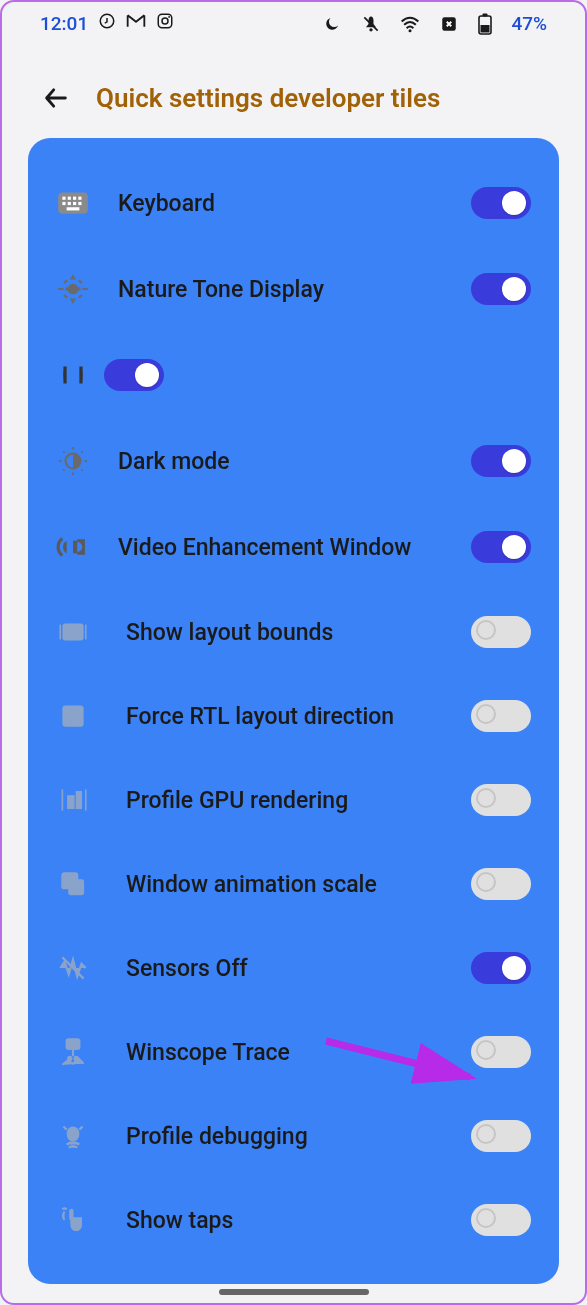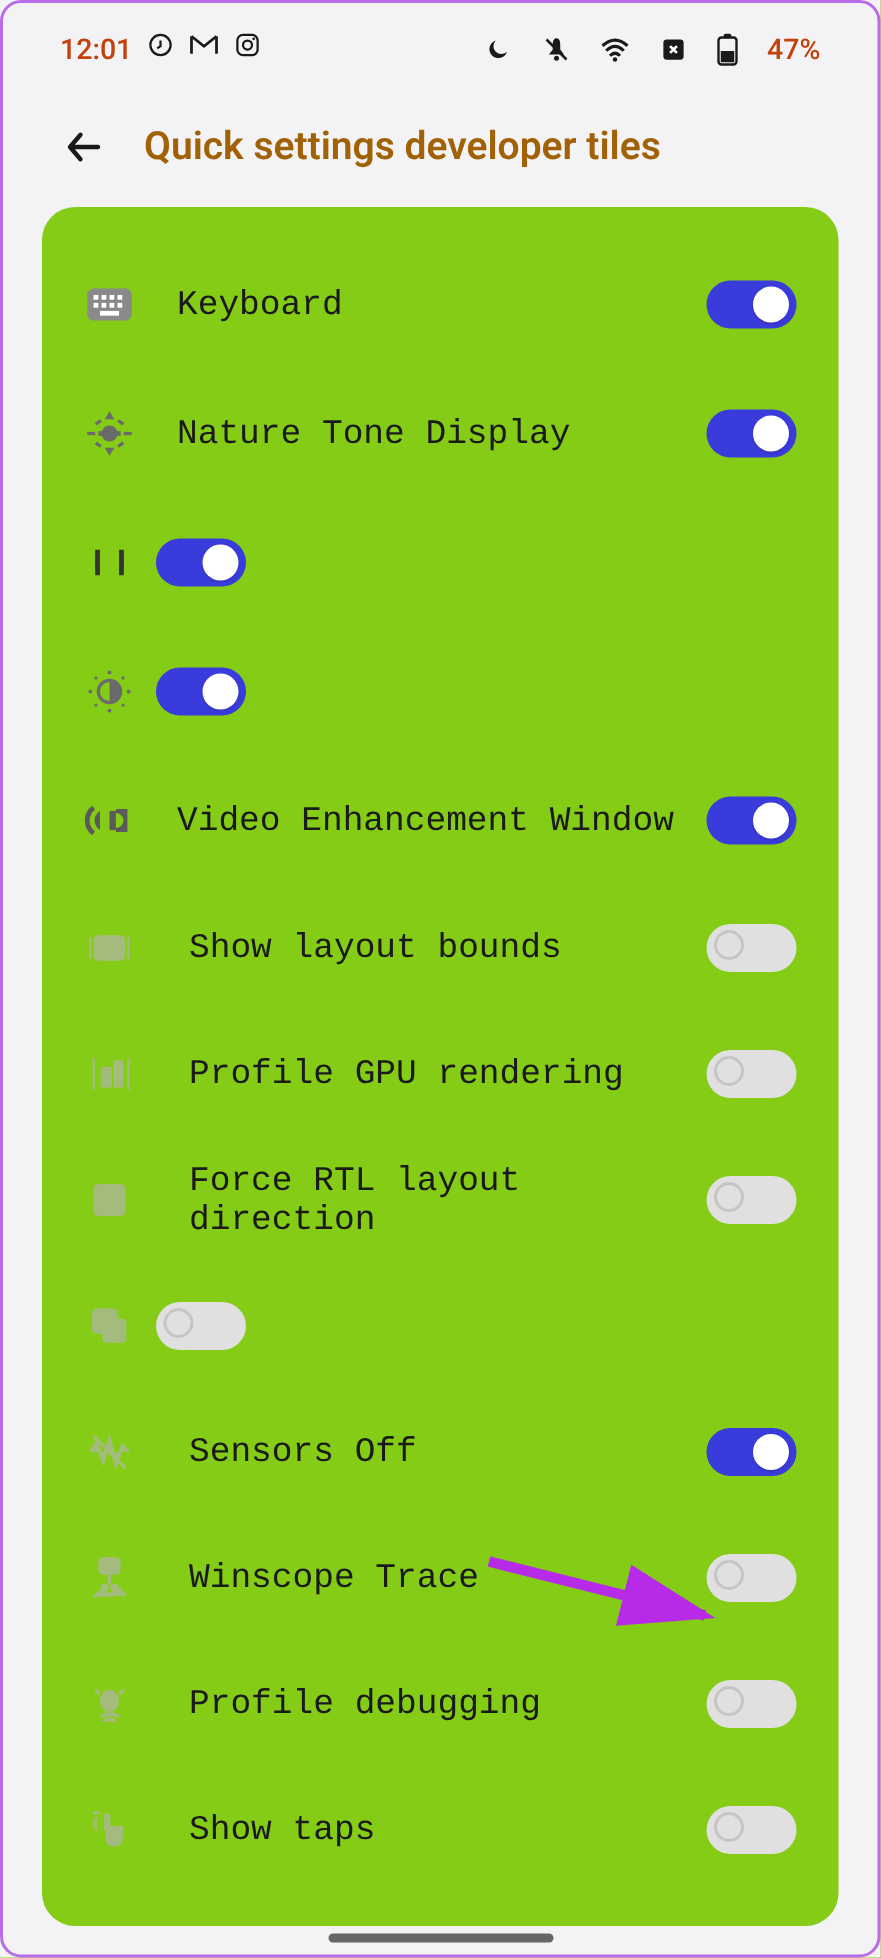--- a/index.html
+++ b/index.html
@@ -9,26 +9,26 @@
       background: #f3f3f5;
       font-family: -apple-system, BlinkMacSystemFont, 'Segoe UI', Roboto, sans-serif;
       border: 2px solid #b96ce8;
       border-radius: 14px;
       overflow: hidden;
       position: relative;
     }
     .status-bar {
       display: flex;
       justify-content: space-between;
-      align-items: flex-end;
+      align-items: flex-start;
       padding: 10px 38px 8px 38px;
       height: 50px;
       font-size: 19px;
       font-weight: 500;
-      color: #c2410c;
+      color: #1d4ed8;
     }
     .status-left { display: flex; align-items: center; gap: 10px; }
     .status-right { display: flex; align-items: center; gap: 19px; }
     .status-right .icon-sm { width: 20px; height: 20px; display: flex; align-items: center; justify-content: center; }
     .header {
       display: flex;
       align-items: center;
       padding: 30px 38px 24px 38px;
       gap: 24px;
     }
@@ -41,25 +41,24 @@
       cursor: pointer;
       background: none;
       border: none;
     }
     .page-title {
       font-size: 26px;
       font-weight: 600;
       color: #a16207;
     }
     .card {
-      background: #84cc16;
+      background: #3b82f6;
       margin: 0 26px;
       border-radius: 22px;
       padding: 22px 0;
-      font-family: Liberation Mono, monospace;
     }
     .row {
       display: flex;
       align-items: center;
       padding: 0 28px;
       height: 86px;
     }
     .row.short { height: 84px; }
     .row-icon {
       width: 48px;
@@ -256,20 +255,21 @@
             <circle cx="16" cy="4" r="1.2" fill="#6a6a6a"></circle>
             <circle cx="16" cy="28" r="1.2" fill="#6a6a6a"></circle>
             <circle cx="4" cy="16" r="1.2" fill="#6a6a6a"></circle>
             <circle cx="28" cy="16" r="1.2" fill="#6a6a6a"></circle>
             <circle cx="7.5" cy="7.5" r="1" fill="#6a6a6a"></circle>
             <circle cx="24.5" cy="7.5" r="1" fill="#6a6a6a"></circle>
             <circle cx="7.5" cy="24.5" r="1" fill="#6a6a6a"></circle>
             <circle cx="24.5" cy="24.5" r="1" fill="#6a6a6a"></circle>
           </svg>
         </div>
+        <div class="row-label">Dark mode</div>
         <div class="toggle on">
           <div class="knob"></div>
         </div>
       </div>
       <div class="row">
         <div class="row-icon">
           <svg viewBox="0 0 32 32">
             <path d="M6 8 A10 10 0 0 0 6 24" fill="none" stroke="#5a5a5a" stroke-width="3"></path>
             <path d="M10 10 A7 7 0 0 0 10 22" fill="#5a5a5a"></path>
             <rect x="16" y="10" width="4" height="12" fill="#5a5a5a"></rect>
@@ -291,50 +291,51 @@
           </svg>
         </div>
         <div class="row-label indent">Show layout bounds</div>
         <div class="toggle off">
           <div class="knob" style="border: 2px solid rgb(197, 197, 197); background: transparent; width: 20px; height: 20px; top: 4px;"></div>
         </div>
       </div>
       <div class="row short">
         <div class="row-icon dim">
           <svg viewBox="0 0 32 32">
+            <rect x="7" y="7" width="18" height="18" rx="2" fill="none" stroke="#b5b5b5" stroke-width="2"></rect>
+            <path d="M20 16 L12 16 M15 12 L11 16 L15 20" fill="none" stroke="#b5b5b5" stroke-width="2"></path>
+          </svg>
+        </div>
+        <div class="row-label indent">Force RTL layout direction</div>
+        <div class="toggle off">
+          <div class="knob" style="border: 2px solid rgb(197, 197, 197); background: transparent; width: 20px; height: 20px; top: 4px;"></div>
+        </div>
+      </div>
+      <div class="row short">
+        <div class="row-icon dim">
+          <svg viewBox="0 0 32 32">
             <rect x="11" y="12" width="6" height="12" fill="#b5b5b5"></rect>
             <rect x="19" y="8" width="5" height="16" fill="#b5b5b5"></rect>
             <line x1="6" y1="6" x2="6" y2="26" stroke="#b5b5b5" stroke-width="1.5"></line>
             <line x1="28" y1="6" x2="28" y2="26" stroke="#b5b5b5" stroke-width="1.5"></line>
           </svg>
         </div>
         <div class="row-label indent">Profile GPU rendering</div>
         <div class="toggle off">
           <div class="knob" style="border: 2px solid rgb(197, 197, 197); background: transparent; width: 20px; height: 20px; top: 4px;"></div>
         </div>
       </div>
       <div class="row short">
         <div class="row-icon dim">
           <svg viewBox="0 0 32 32">
-            <rect x="7" y="7" width="18" height="18" rx="2" fill="none" stroke="#b5b5b5" stroke-width="2"></rect>
-            <path d="M20 16 L12 16 M15 12 L11 16 L15 20" fill="none" stroke="#b5b5b5" stroke-width="2"></path>
-          </svg>
-        </div>
-        <div class="row-label indent">Force RTL layout direction</div>
-        <div class="toggle off">
-          <div class="knob" style="border: 2px solid rgb(197, 197, 197); background: transparent; width: 20px; height: 20px; top: 4px;"></div>
-        </div>
-      </div>
-      <div class="row short">
-        <div class="row-icon dim">
-          <svg viewBox="0 0 32 32">
             <rect x="6" y="6" width="14" height="14" rx="2" fill="none" stroke="#b5b5b5" stroke-width="2"></rect>
             <rect x="12" y="12" width="14" height="14" rx="2" fill="#b5b5b5"></rect>
           </svg>
         </div>
+        <div class="row-label indent">Window animation scale</div>
         <div class="toggle off">
           <div class="knob" style="border: 2px solid rgb(197, 197, 197); background: transparent; width: 20px; height: 20px; top: 4px;"></div>
         </div>
       </div>
       <div class="row short">
         <div class="row-icon dim">
           <svg viewBox="0 0 32 32">
             <polyline points="4,16 8,10 12,22 16,8 20,24 24,12 28,16" fill="none" stroke="#b5b5b5" stroke-width="2"></polyline>
             <line x1="6" y1="6" x2="26" y2="26" stroke="#b5b5b5" stroke-width="2"></line>
           </svg>

